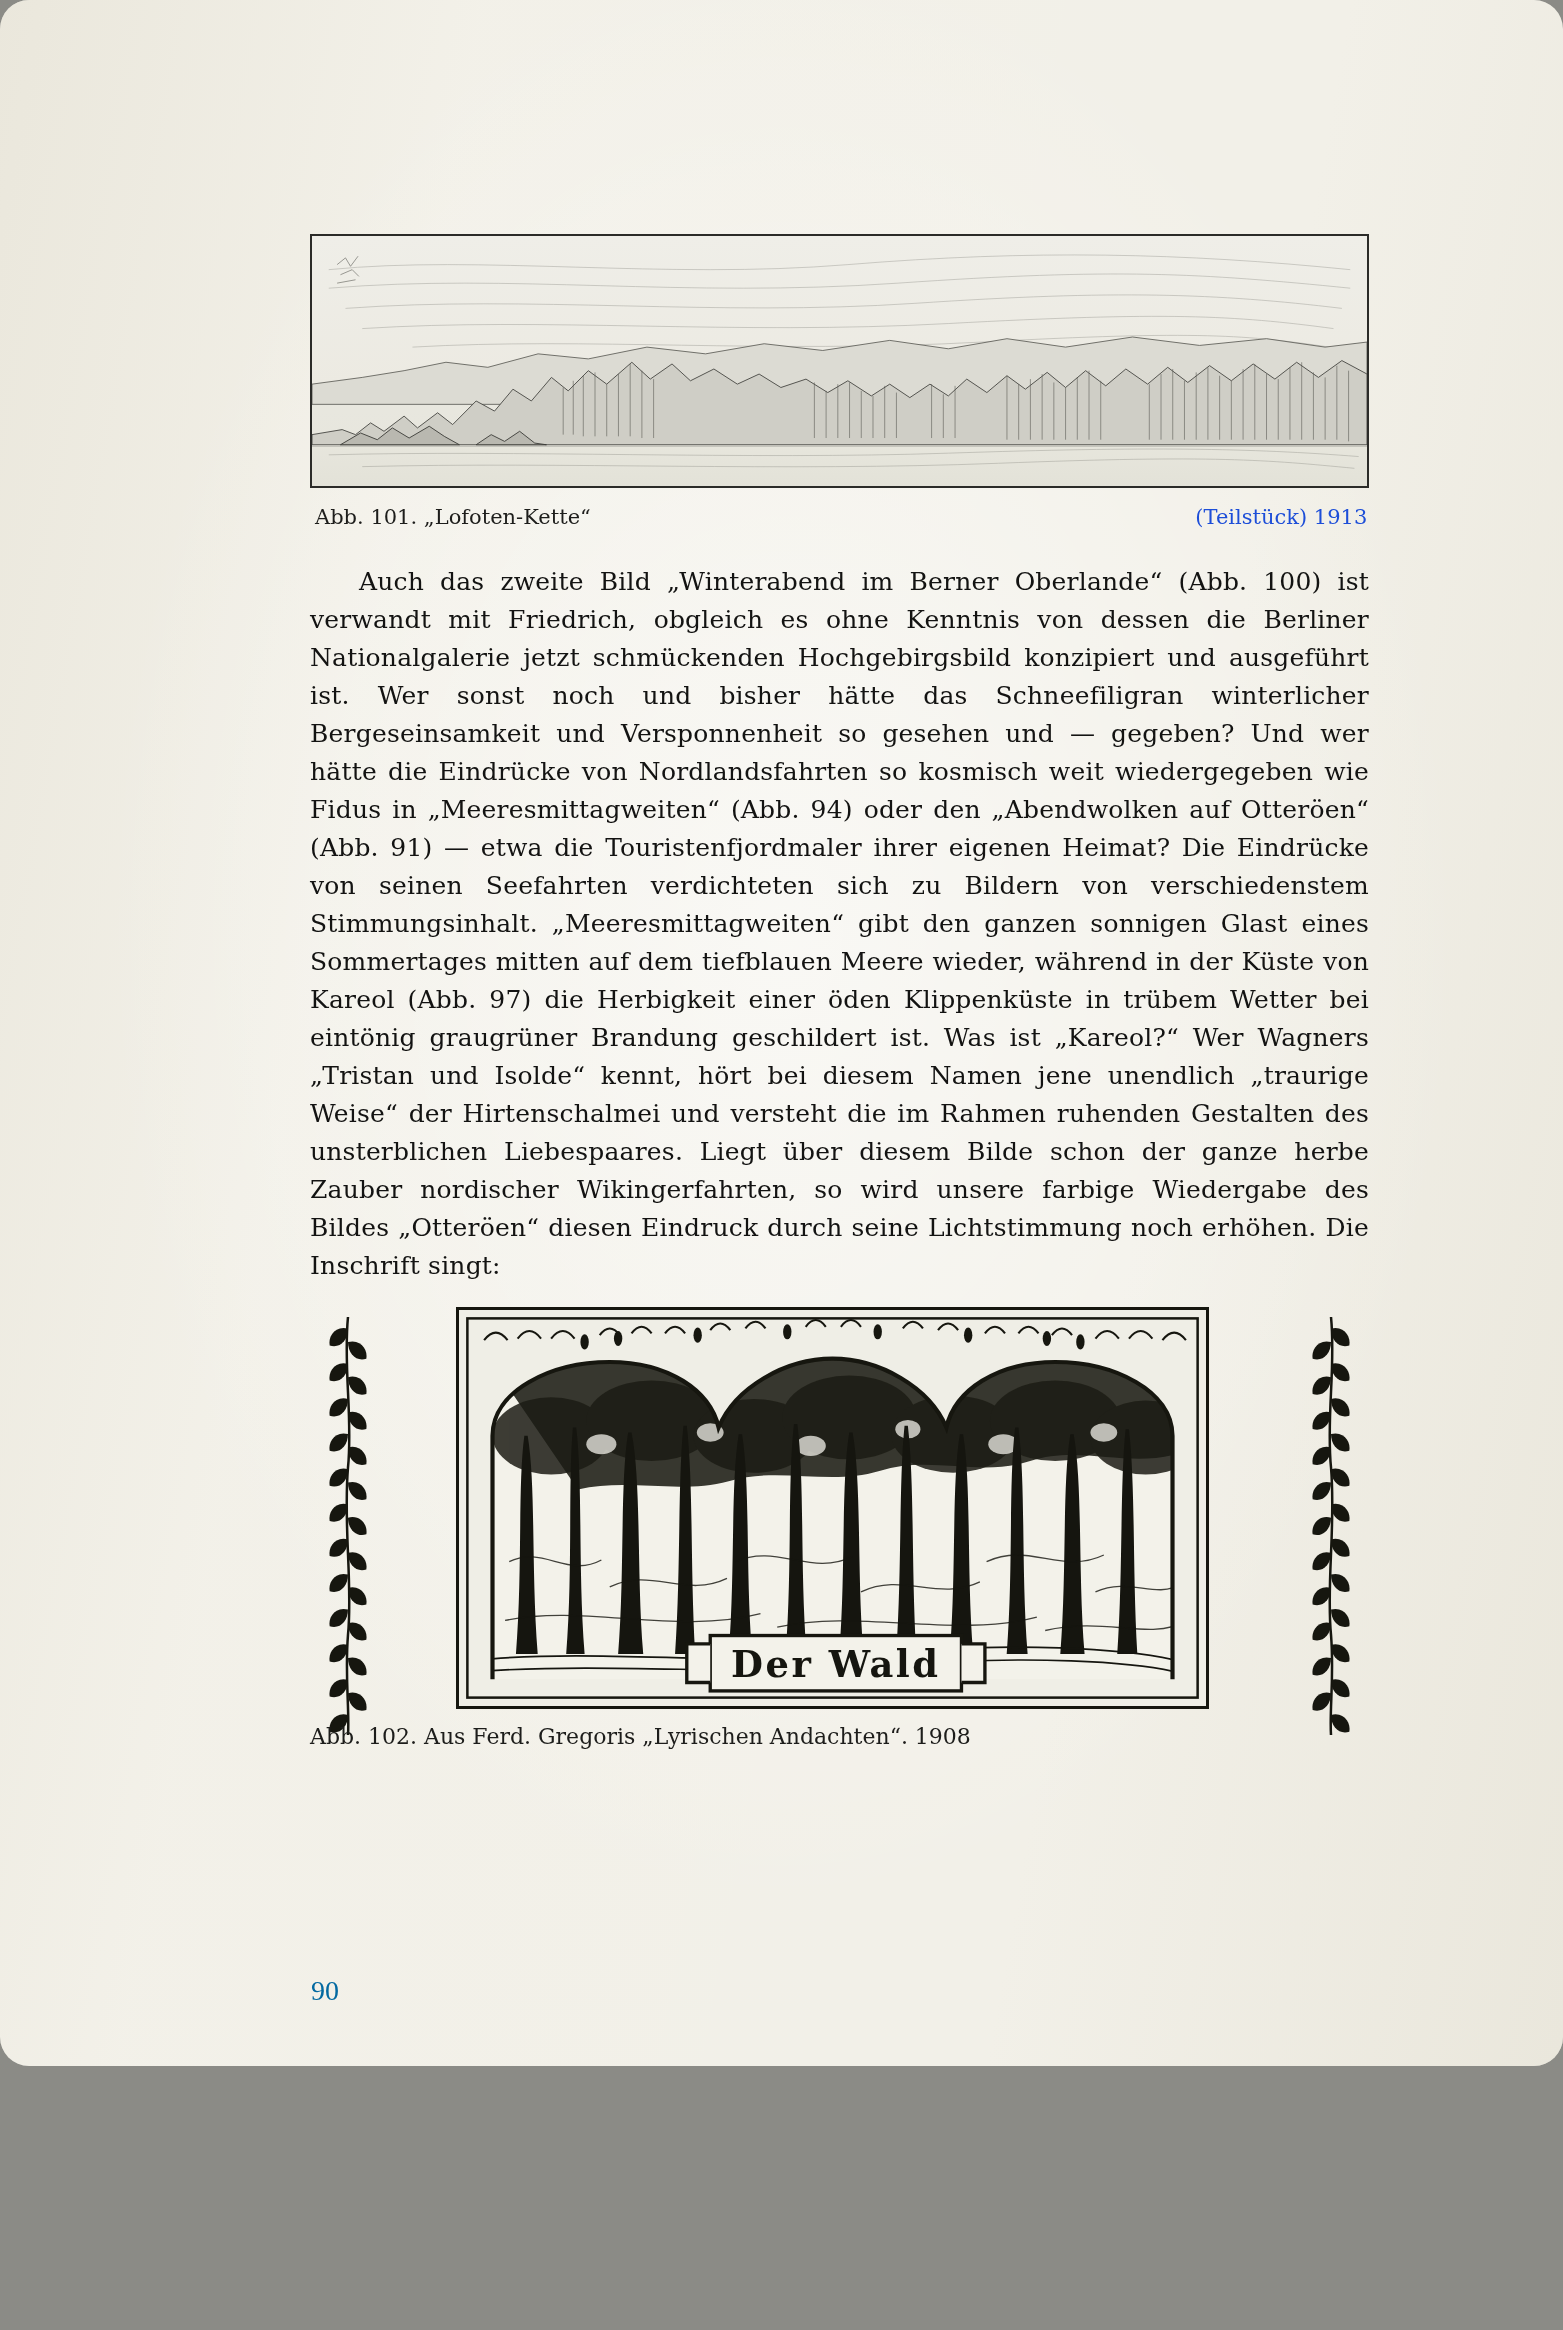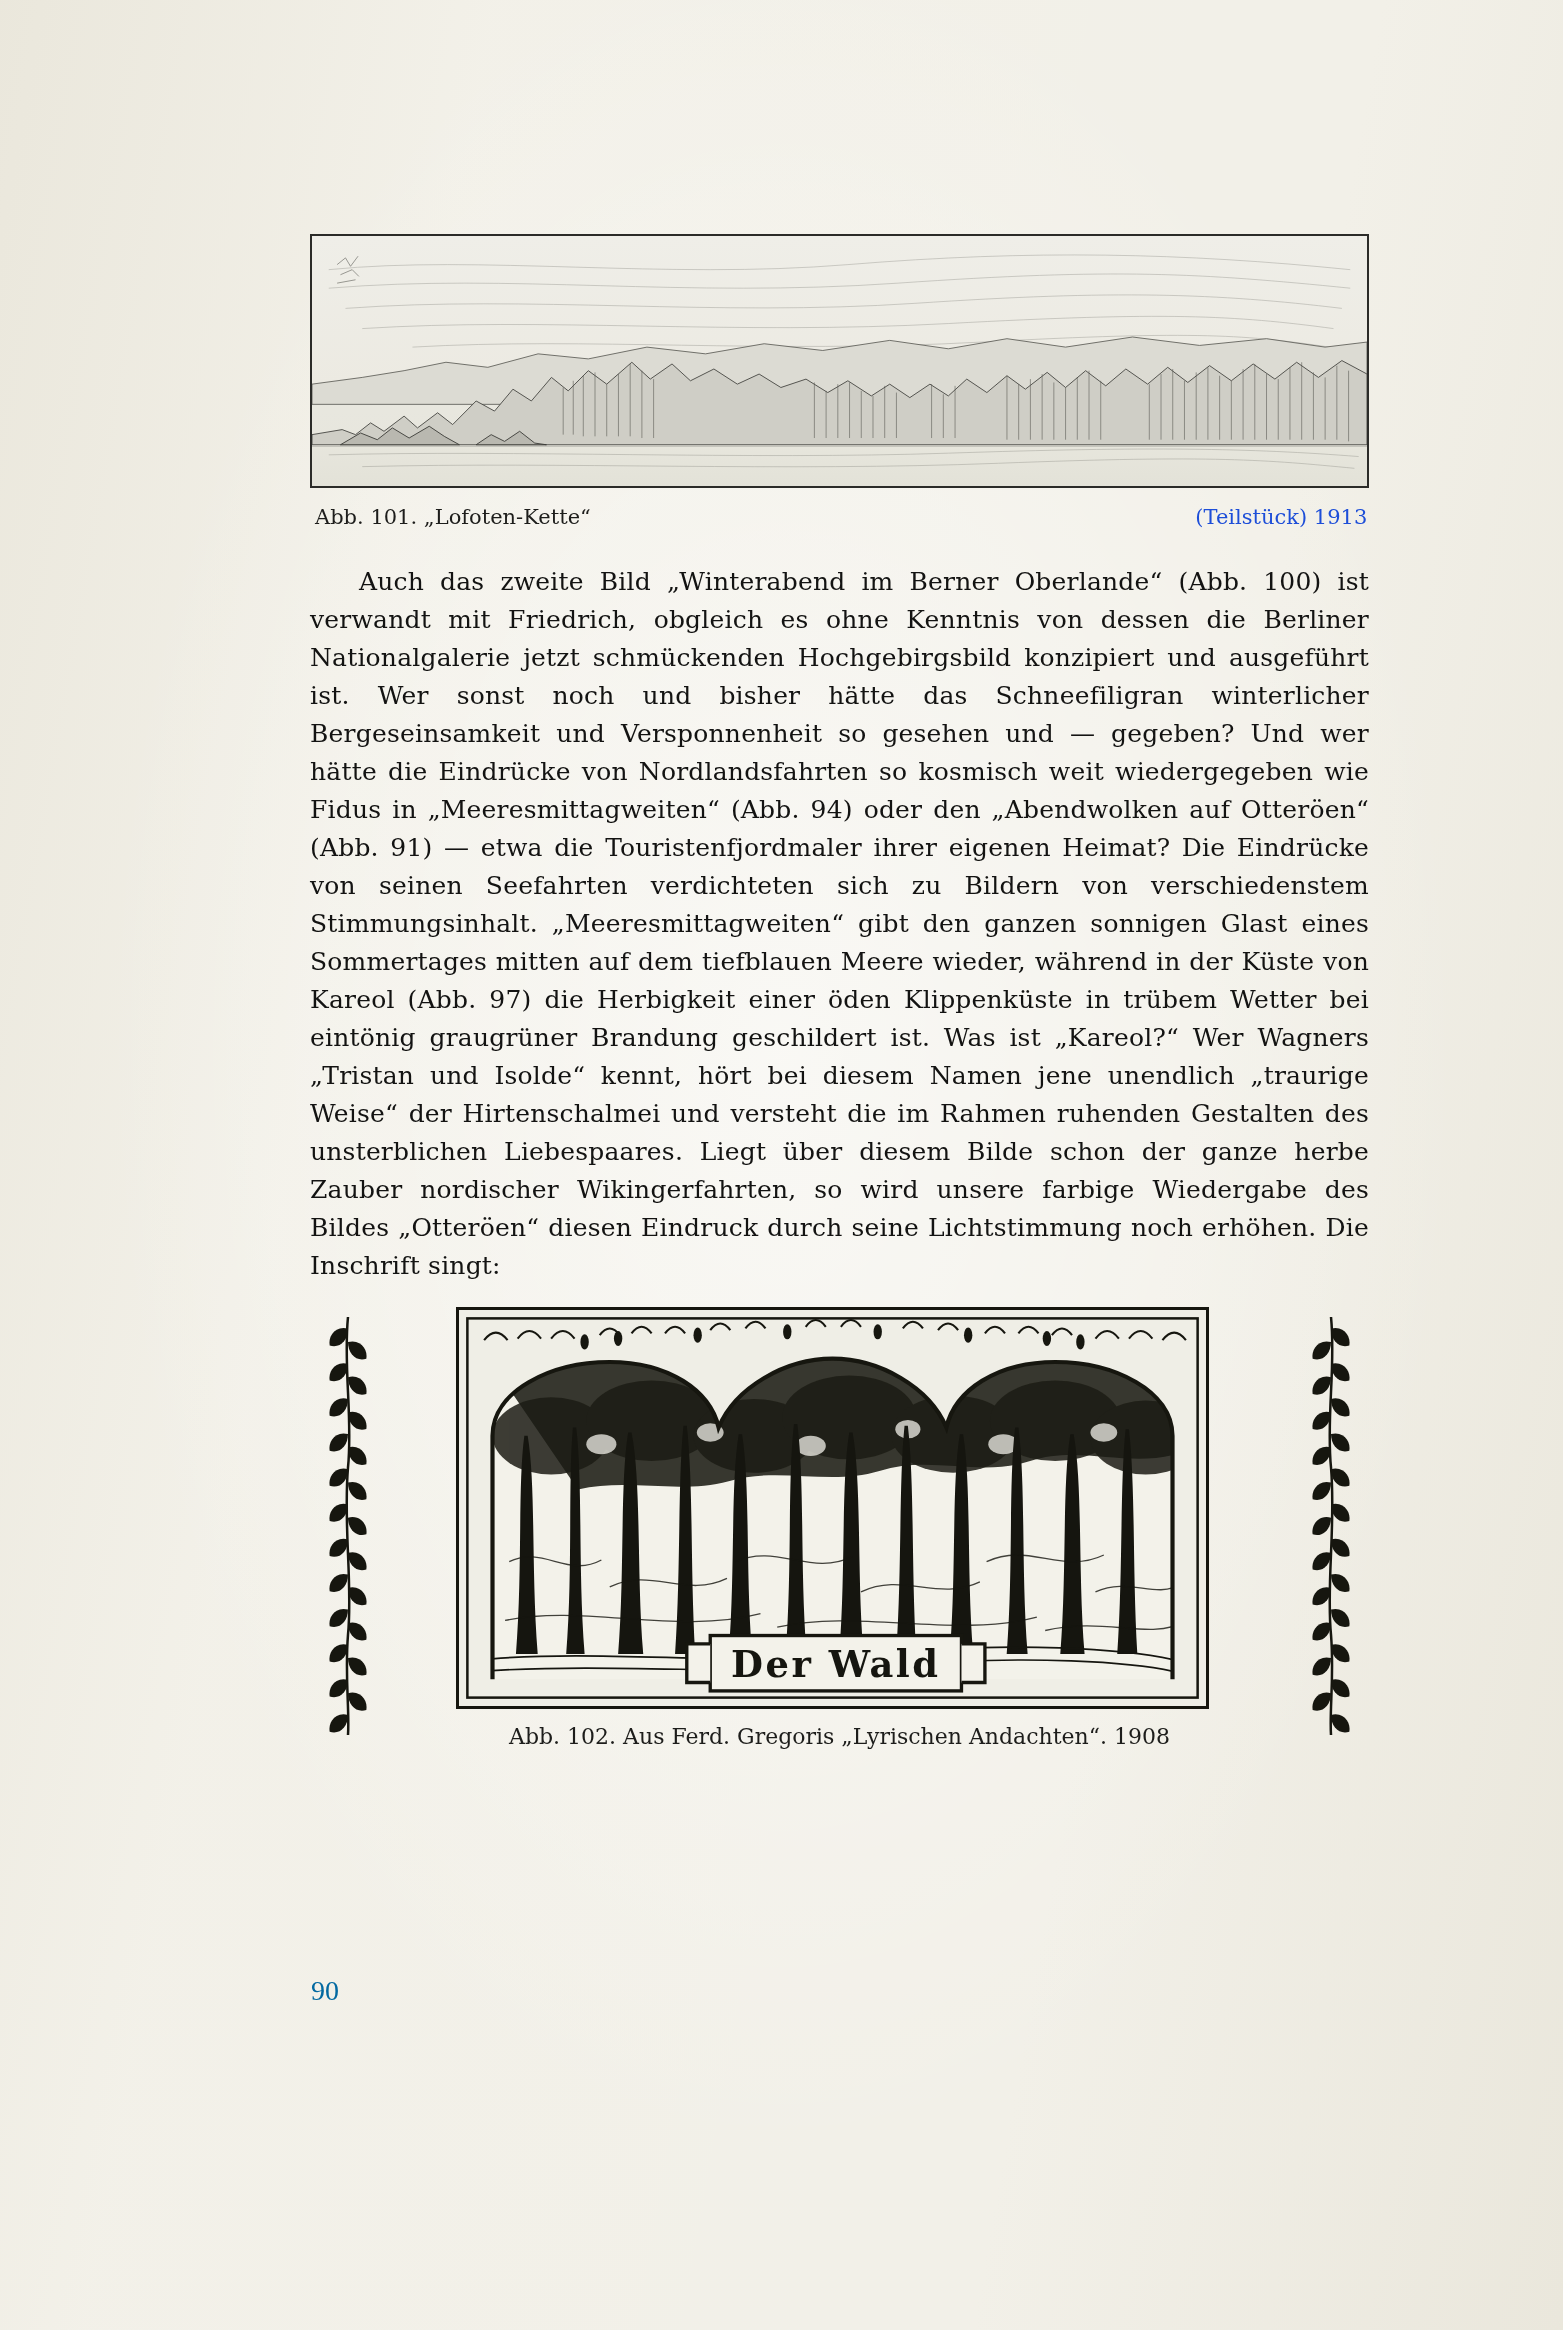--- a/index.html
+++ b/index.html
@@ -3,24 +3,25 @@
 <meta charset="utf-8">
 <style>
   html, body {
     margin: 0;
     padding: 0;
     background: #8b8b86;
   }
   .page {
     position: relative;
     width: 1563px;
-    height: 2330px;
+    height: 2066px;
     background: #f2f0e8;
     overflow: hidden;
     font-family: "DejaVu Serif", serif;
+    border-radius: 29px;
   }
   
   .page::before {
     content: "";
     position: absolute;
     inset: 0;
     background:
       radial-gradient(ellipse at 50% 45%, rgba(255,255,255,0.55) 0%, rgba(245,243,234,0.0) 62%),
       linear-gradient(100deg, rgba(228,224,210,0.55) 0%, rgba(248,246,239,0.1) 25%, rgba(244,241,231,0.0) 70%, rgba(226,222,208,0.5) 100%);
     pointer-events: none;
@@ -113,21 +114,20 @@
     background: #efeee6;
     box-sizing: border-box;
     overflow: hidden;
   }
   .woodcut svg { position: absolute; inset: 0; width: 100%; height: 100%; }
 
   .fig-102-caption {
     position: absolute;
     left: 0; right: 0;
     top: 417px;
-    text-align: center;
     font-size: 22px;
     color: #1d1d1b;
   }
 
   .page-number {
     position: absolute;
     left: 311px;
     top: 1975px;
     font-size: 28px;
     color: #0369a1;

